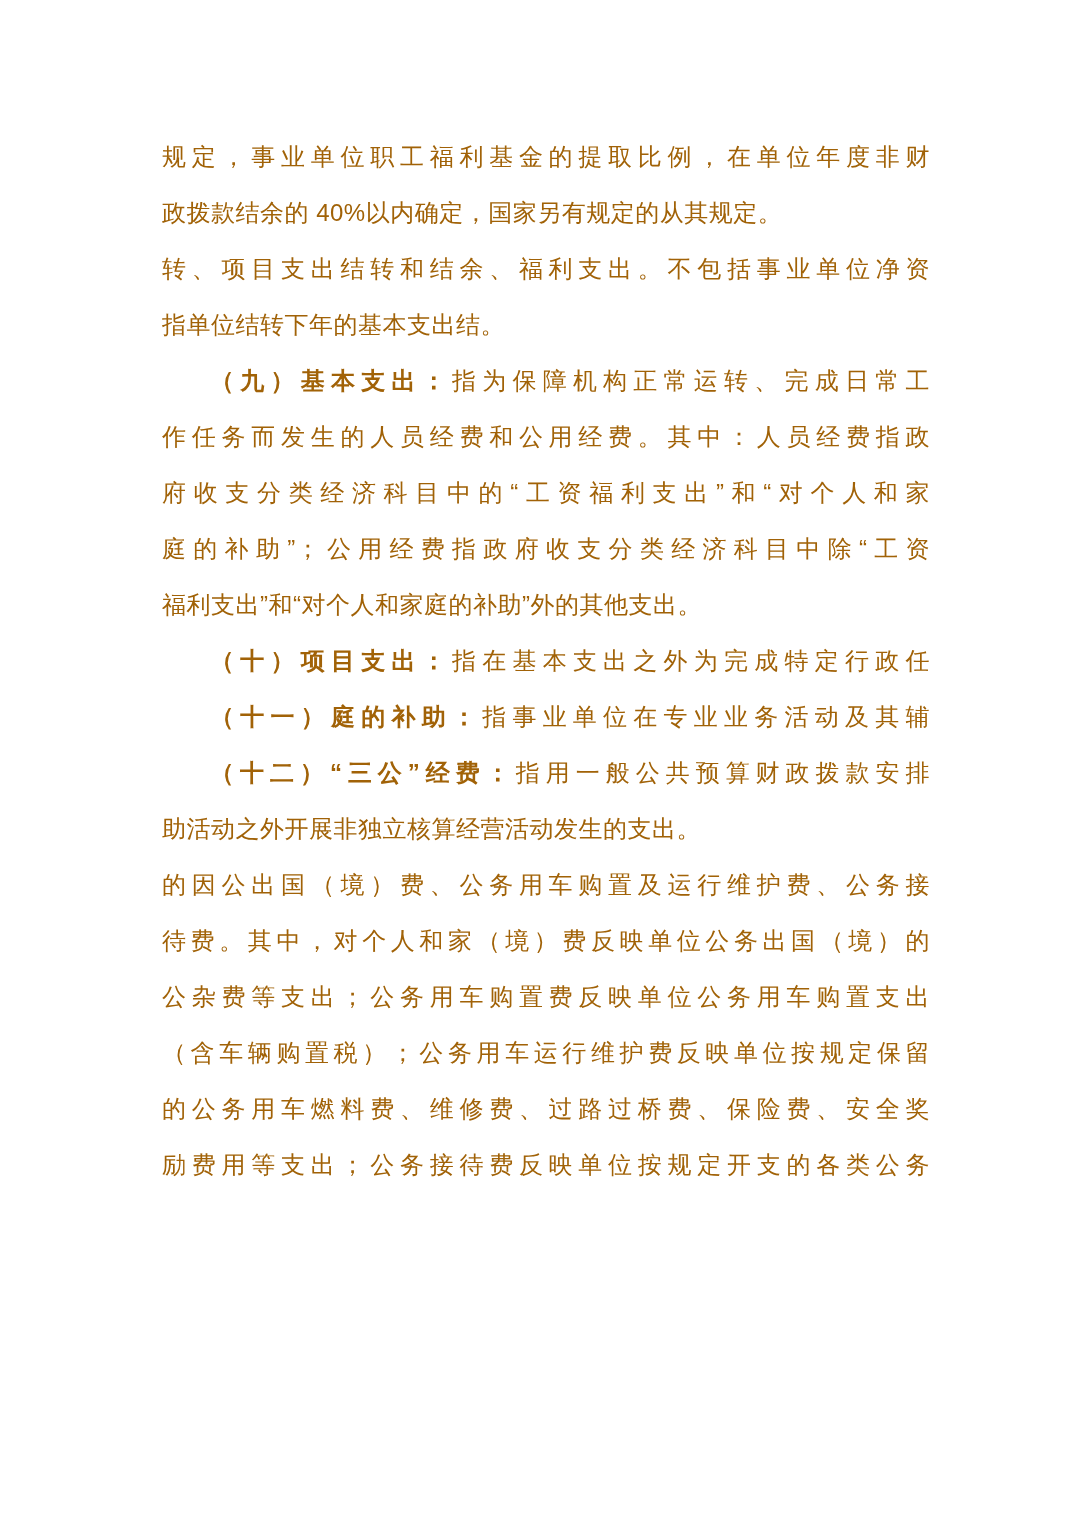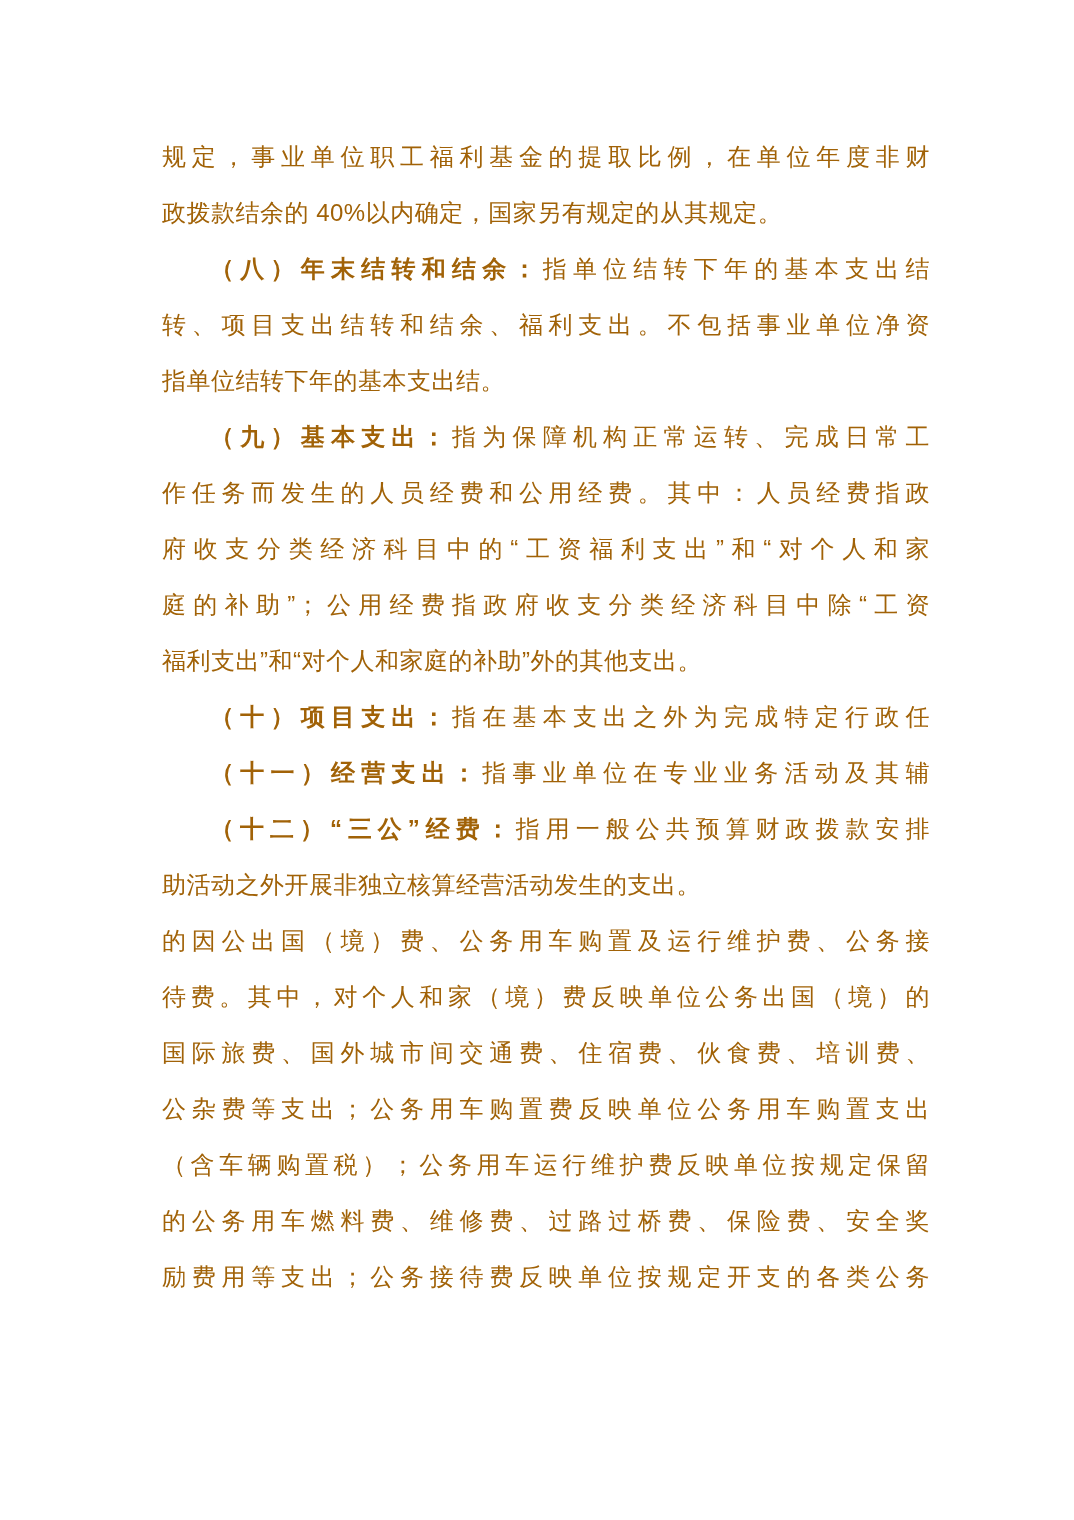--- a/index.html
+++ b/index.html
@@ -44,33 +44,31 @@
     font-weight: bold;
   }
 </style>
 </head>
 <body>
 
 <div class="page">
   <div class="text-block">
       <div class="line justify"><span class="seg">规定，事业单位职工福利基金的提取比例，在单位年度非财</span></div>
       <div class="line plain"><span class="seg">政拨款结余的 40%以内确定，国家另有规定的从其规定。</span></div>
-      <div class="line justify indent"><span class="seg bold">（八）年末结转和结余：</span><span class="seg">指单位结转下年的基本支出结</span></div>
       <div class="line justify"><span class="seg">转、项目支出结转和结余、福利支出。不包括事业单位净资</span></div>
       <div class="line plain"><span class="seg">指单位结转下年的基本支出结。</span></div>
       <div class="line justify indent"><span class="seg bold">（九）基本支出：</span><span class="seg">指为保障机构正常运转、完成日常工</span></div>
       <div class="line justify"><span class="seg">作任务而发生的人员经费和公用经费。其中：人员经费指政</span></div>
       <div class="line justify"><span class="seg">府收支分类经济科目中的“工资福利支出”和“对个人和家</span></div>
       <div class="line justify"><span class="seg">庭的补助”；公用经费指政府收支分类经济科目中除“工资</span></div>
       <div class="line plain"><span class="seg">福利支出”和“对个人和家庭的补助”外的其他支出。</span></div>
       <div class="line justify indent"><span class="seg bold">（十）项目支出：</span><span class="seg">指在基本支出之外为完成特定行政任</span></div>
-      <div class="line justify indent"><span class="seg bold">（十一）经营支出：</span><span class="seg">指事业单位在专业业务活动及其辅</span></div>
+      <div class="line justify indent"><span class="seg bold">（十一）庭的补助：</span><span class="seg">指事业单位在专业业务活动及其辅</span></div>
       <div class="line justify indent"><span class="seg bold">（十二）“三公”经费：</span><span class="seg">指用一般公共预算财政拨款安排</span></div>
       <div class="line plain"><span class="seg">助活动之外开展非独立核算经营活动发生的支出。</span></div>
       <div class="line justify"><span class="seg">的因公出国（境）费、公务用车购置及运行维护费、公务接</span></div>
       <div class="line justify"><span class="seg">待费。其中，对个人和家（境）费反映单位公务出国（境）的</span></div>
-      <div class="line justify"><span class="seg">国际旅费、国外城市间交通费、住宿费、伙食费、培训费、</span></div>
       <div class="line justify"><span class="seg">公杂费等支出；公务用车购置费反映单位公务用车购置支出</span></div>
       <div class="line justify"><span class="seg">（含车辆购置税）；公务用车运行维护费反映单位按规定保留</span></div>
       <div class="line justify"><span class="seg">的公务用车燃料费、维修费、过路过桥费、保险费、安全奖</span></div>
       <div class="line justify"><span class="seg">励费用等支出；公务接待费反映单位按规定开支的各类公务</span></div>
     </div>
 </div>
 
 </body></html>

